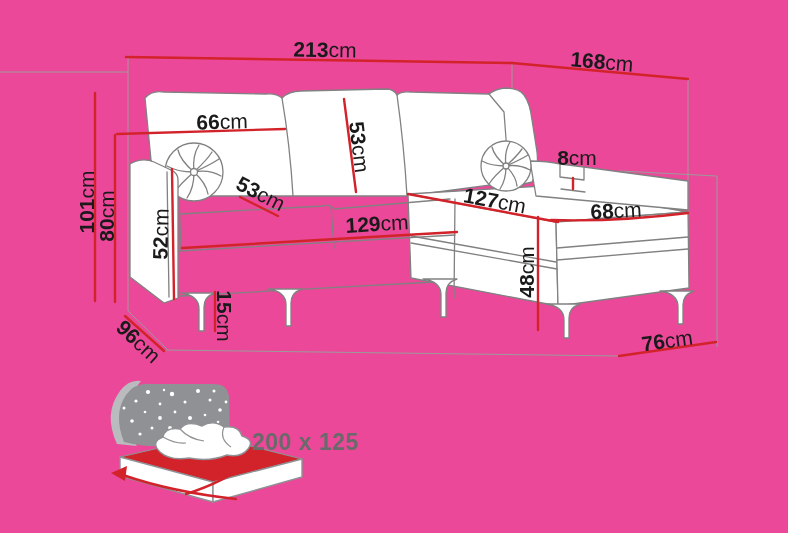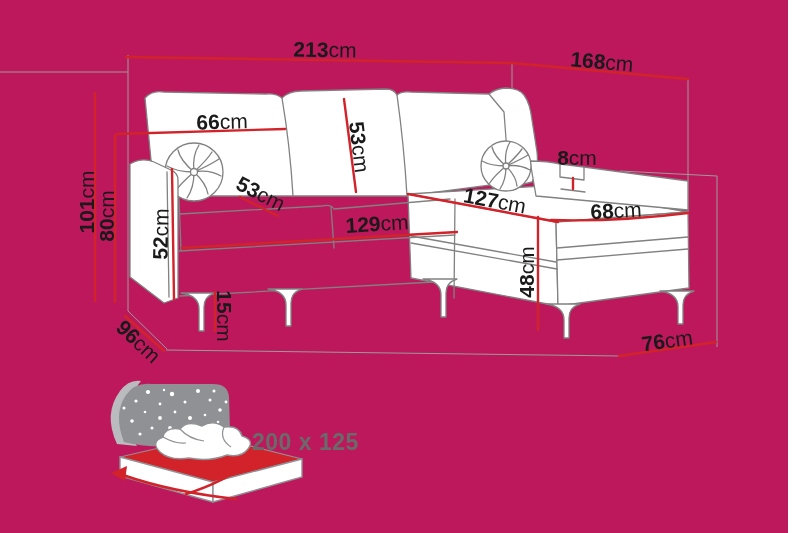--- a/index.html
+++ b/index.html
@@ -1,16 +1,16 @@
 <!DOCTYPE html>
 <html><head>
 <meta charset="utf-8">
 <style>
   html,body{margin:0;padding:0;background:#ffffff;}
-  .stage{position:relative;width:788px;height:533px;background:#be185d;overflow:hidden;
+  .stage{position:relative;width:788px;height:533px;background:#ec4899;overflow:hidden;
          font-family:"Liberation Sans", sans-serif;}
   svg{display:block;}
   .num{font-weight:700;}
   .unit{font-weight:400;}
   text{font-family:"Liberation Sans", sans-serif;}
 </style>
 </head>
 <body>
 
 <div class="stage">

